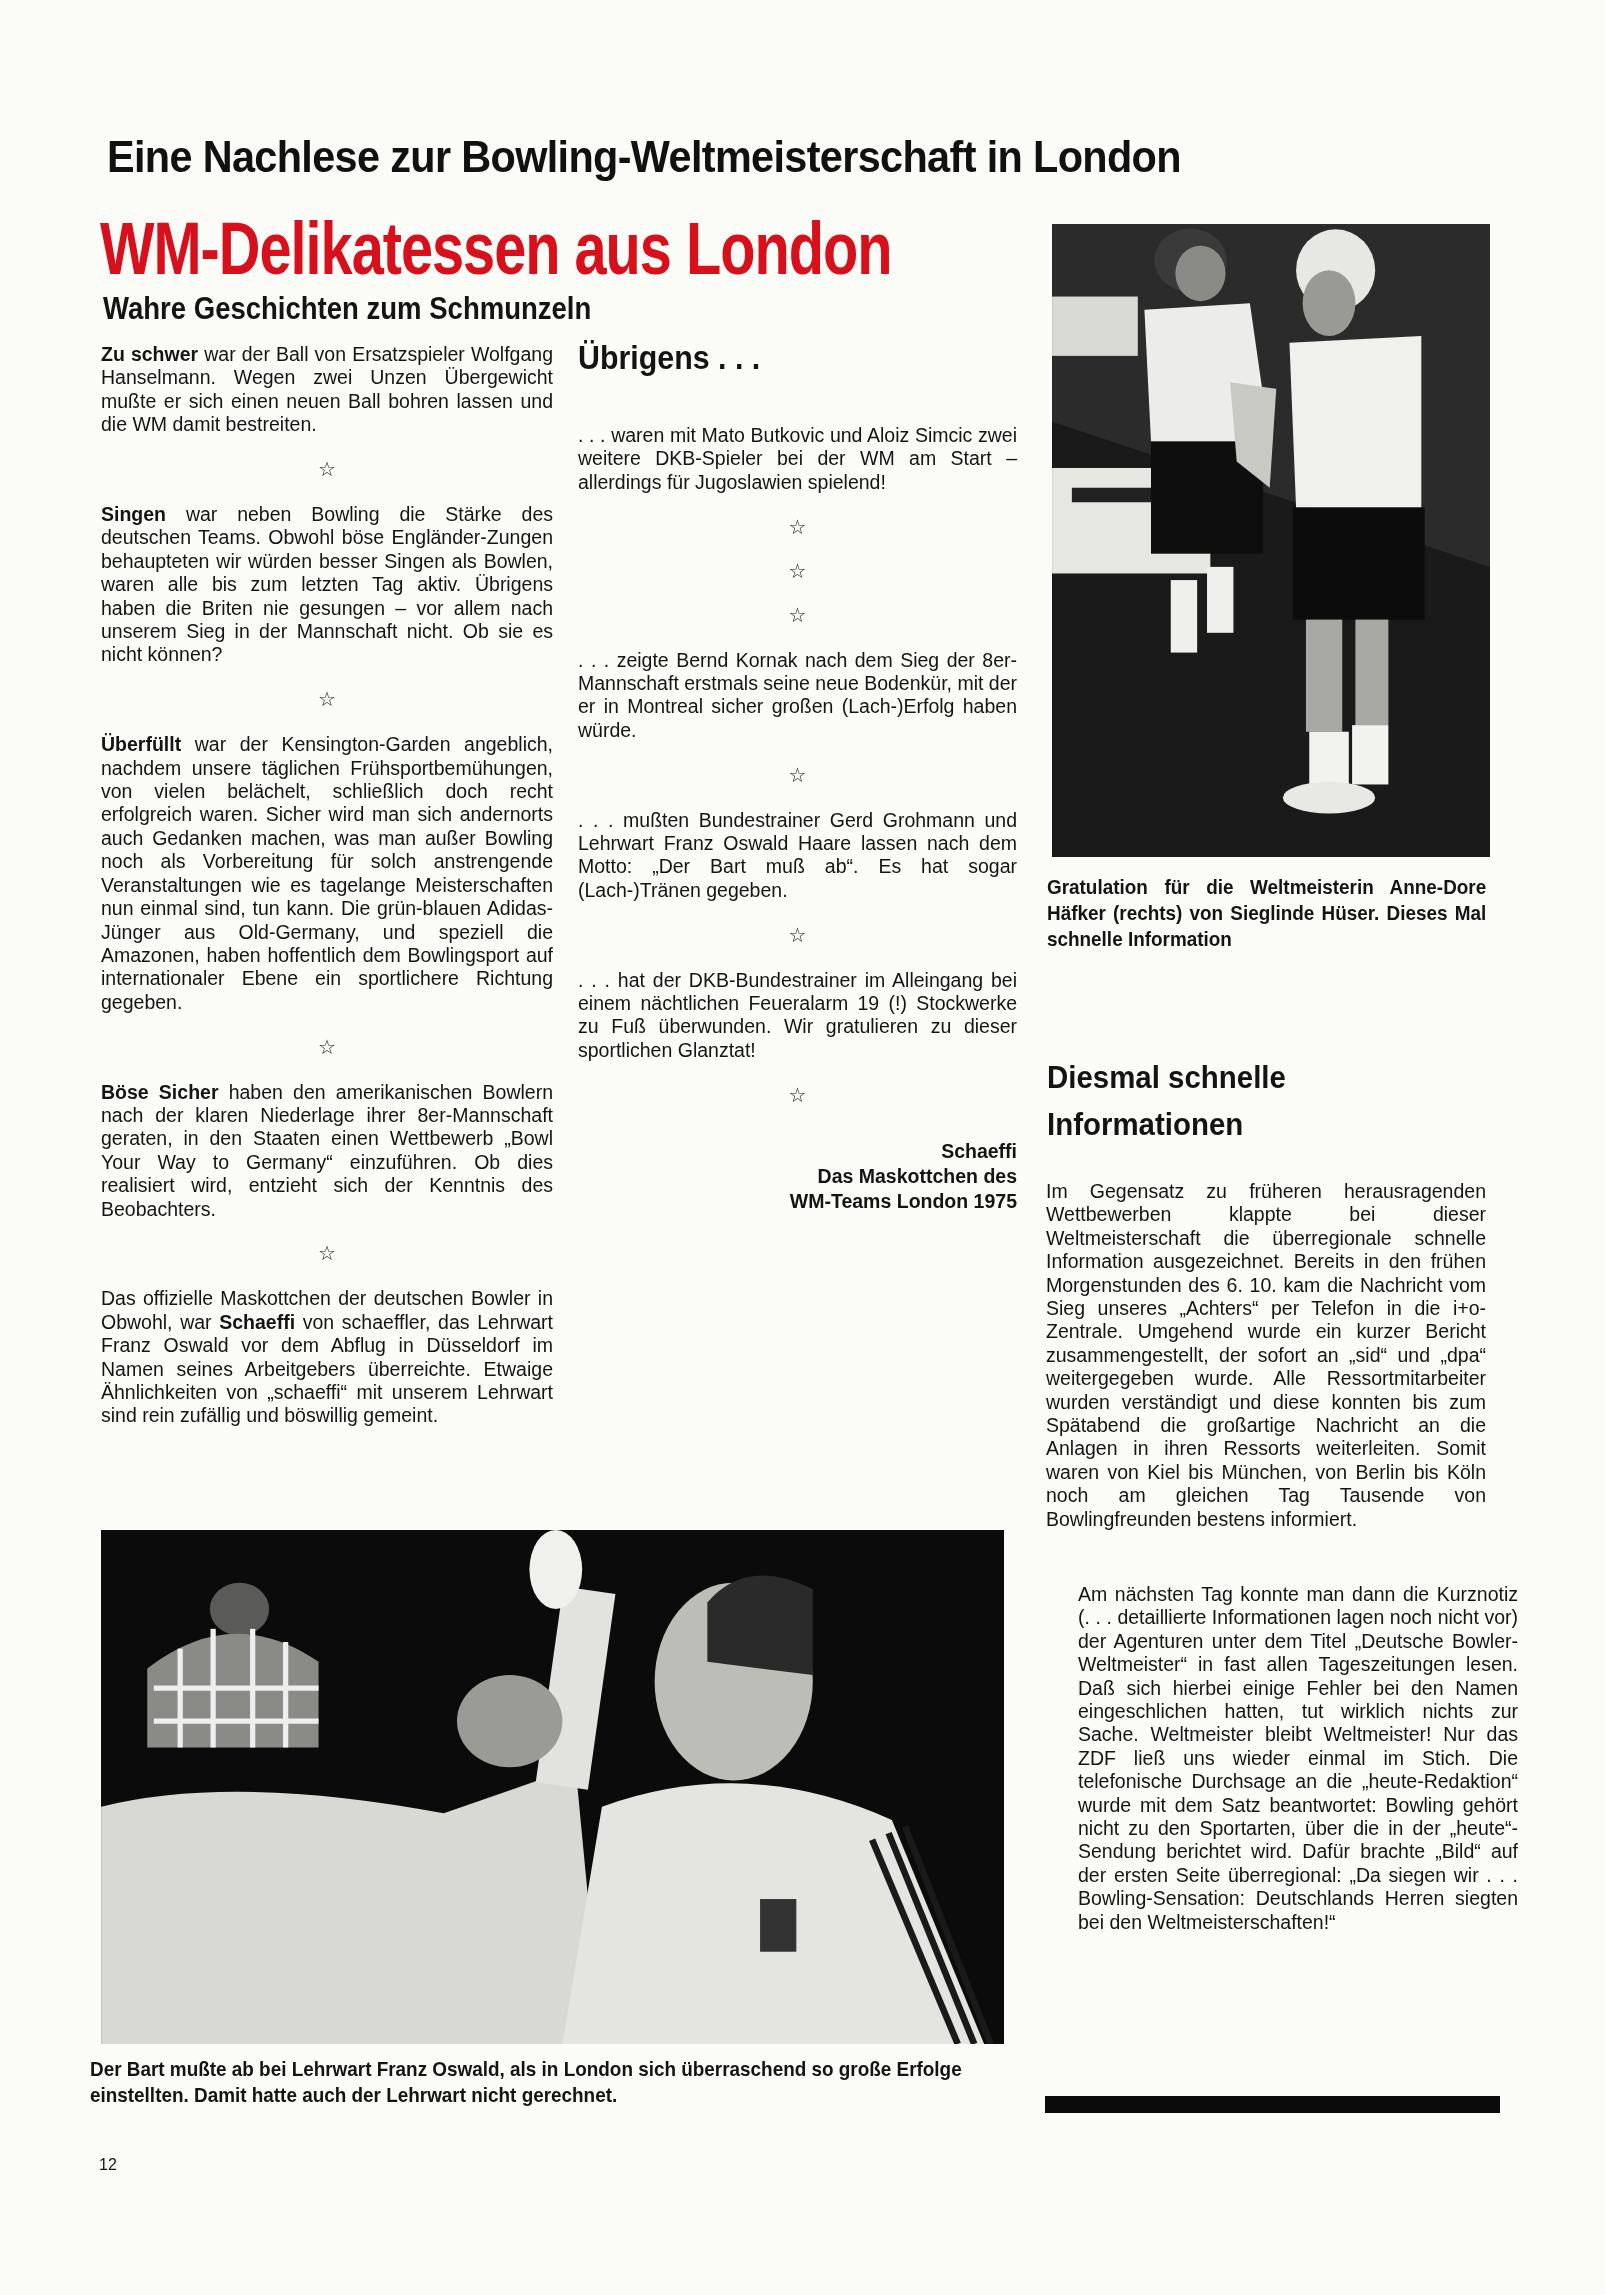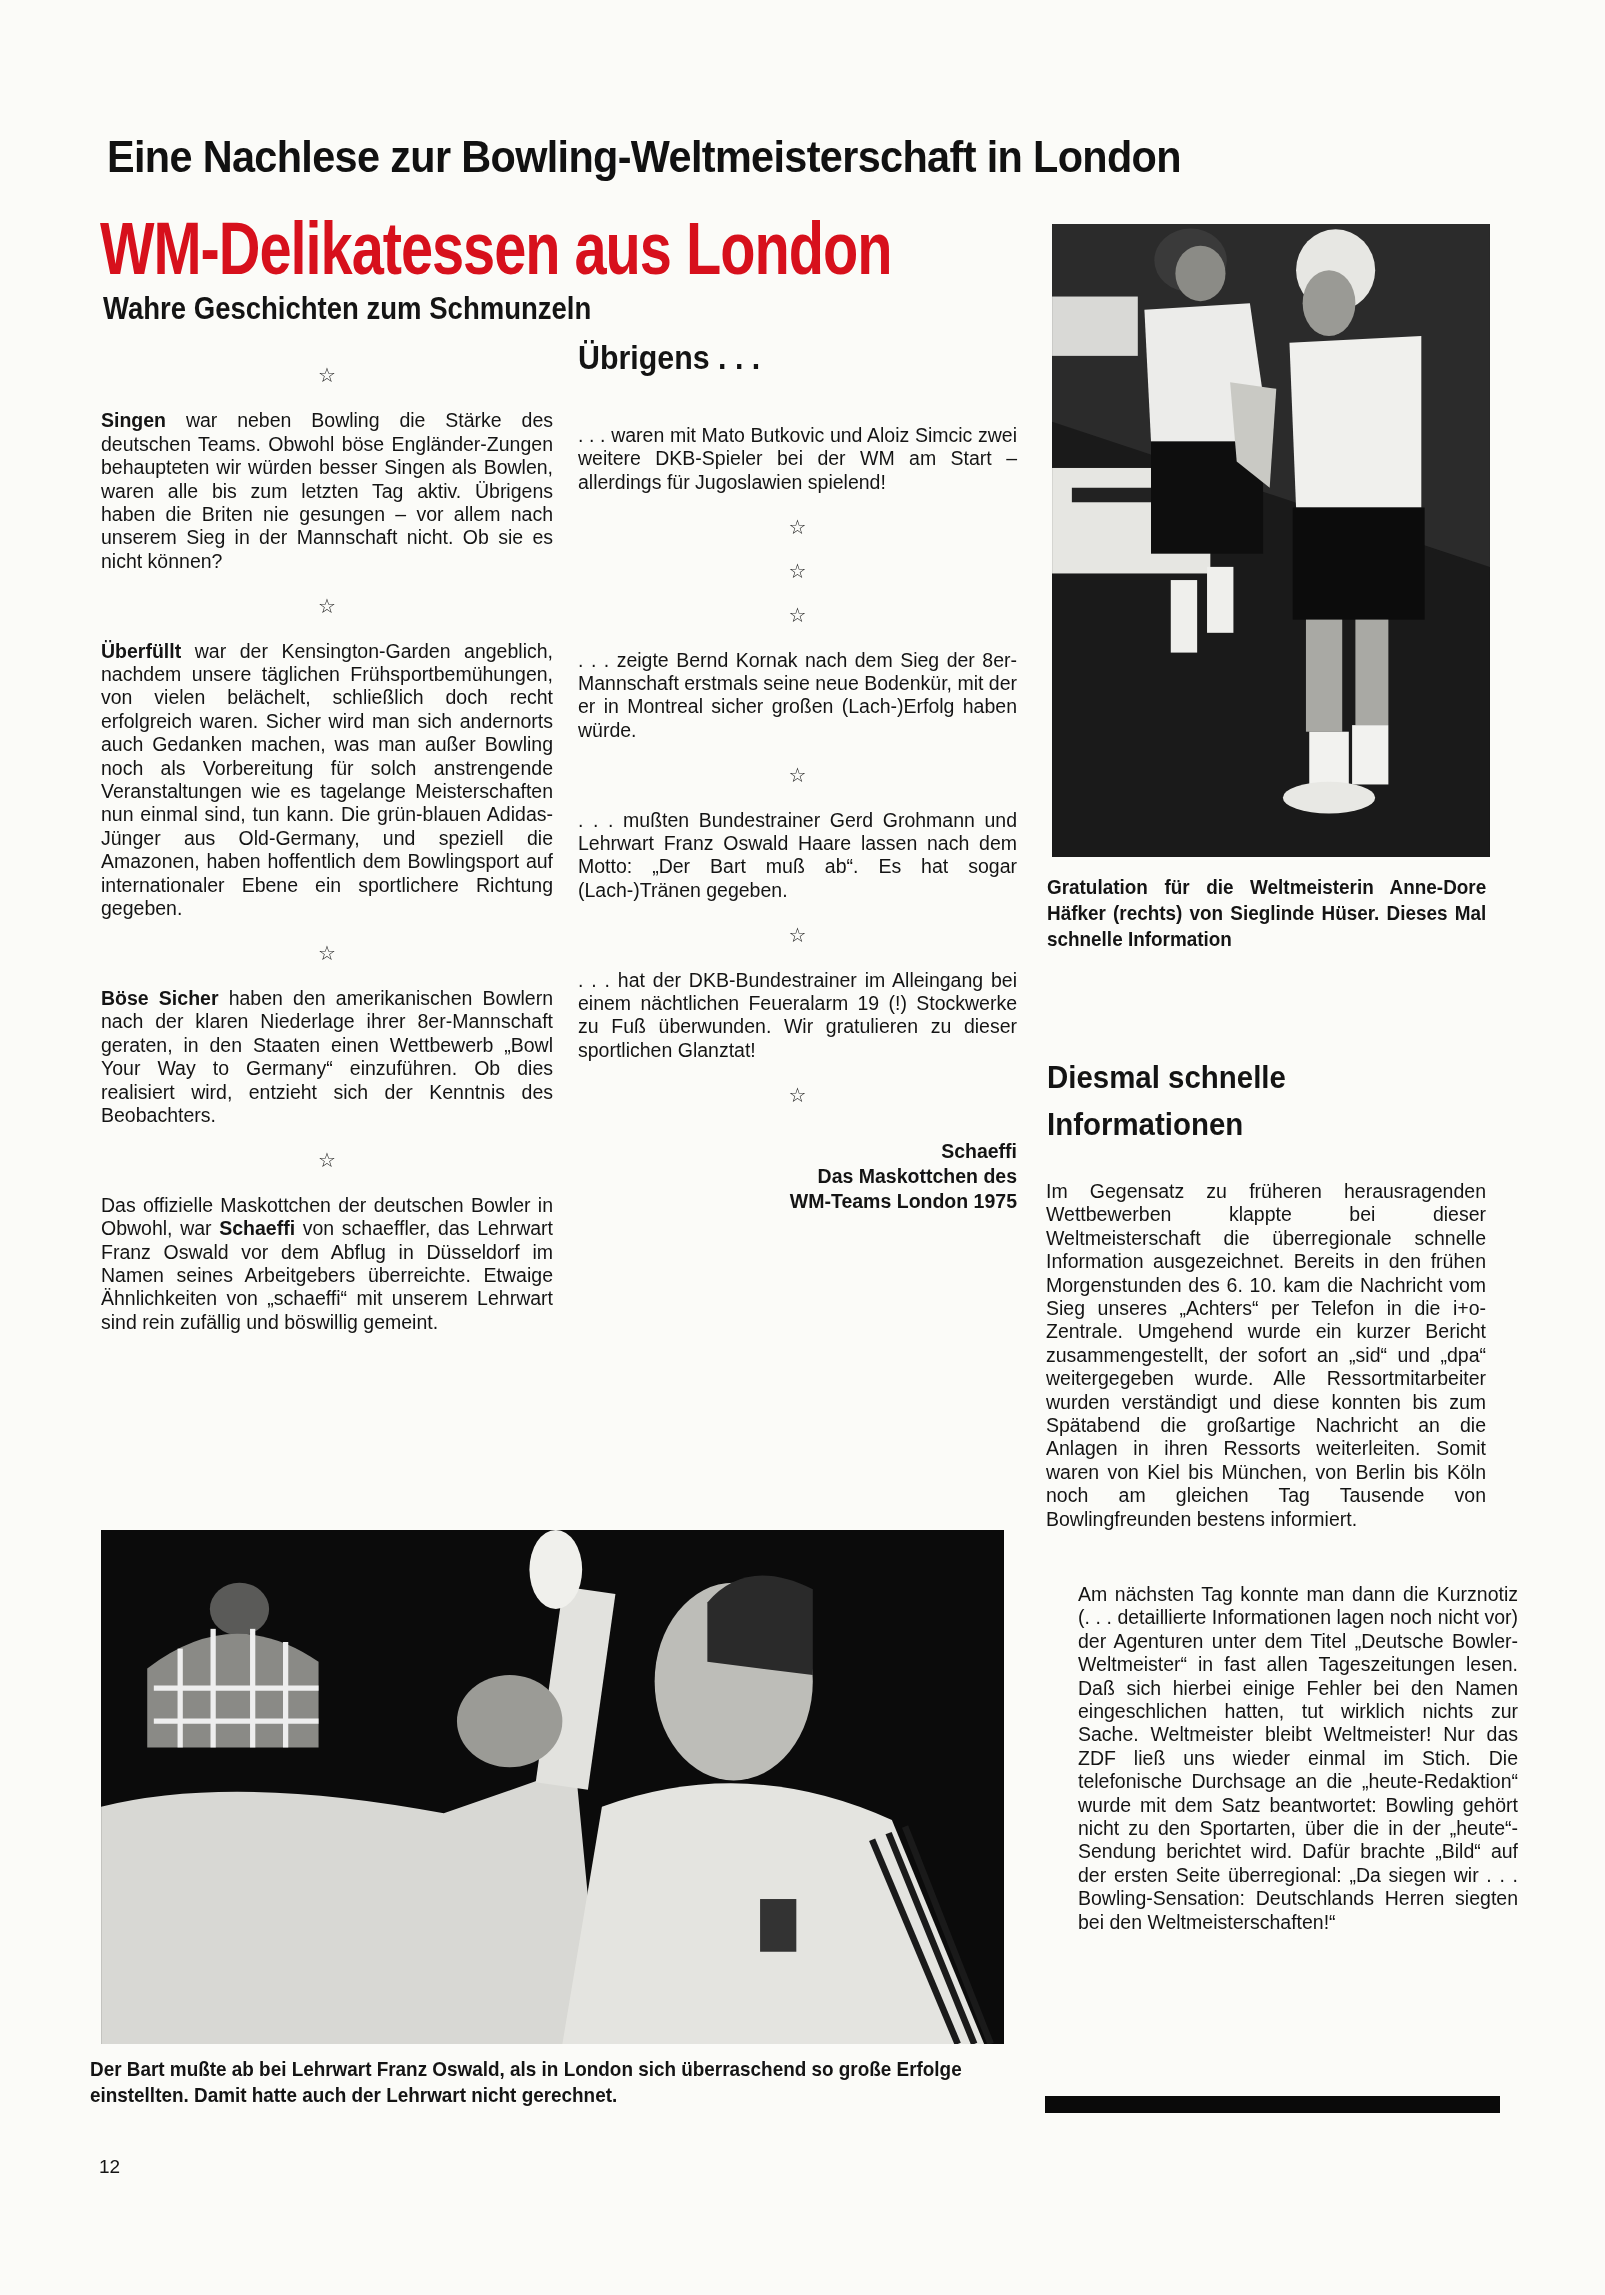--- a/index.html
+++ b/index.html
@@ -39,30 +39,31 @@
   .caption {
     font-weight: 700; font-size: 21px; line-height: 26px;
     transform: scaleX(0.9); transform-origin: left top;
   }
   .cap-right { left: 1047px; top: 874px; width: 488px; text-align: justify; }
   .cap-bottom { left: 90px; top: 2056px; width: 1055px; }
   .section-title { left: 1047px; top: 1054px; font-size: 32px; font-weight: 700; line-height: 47px; transform: scaleX(0.92); transform-origin: left top; }
   .col3-body { left: 1046px; top: 1180px; width: 440px; }
   .col3-body2 { left: 1046px; top: 1583px; width: 440px; margin-left: 32px; }
   .rule { left: 1045px; top: 2096px; width: 455px; height: 17px; background: #0a0a0a; }
-  .pagenum { left: 99px; top: 2156px; font-size: 19px; }
+  .pagenum { left: 99px; top: 2156px; font-size: 16px; }
 </style>
 </head>
 <body>
 
 <div class="abs kicker">Eine Nachlese zur Bowling-Weltmeisterschaft in London</div>
 <div class="abs headline">WM-Delikatessen aus London</div>
 <div class="abs subhead">Wahre Geschichten zum Schmunzeln</div>
 
 <div class="abs col col1">
+  <p><b>Zu schwer</b><span> war der Ball von Ersatzspieler Wolfgang Hanselmann. Wegen zwei Unzen Übergewicht mußte er sich einen neuen Ball bohren lassen und die WM damit bestreiten.</span></p>
   <div class="star">☆</div>
   <p><b>Singen</b><span> war neben Bowling die Stärke des deutschen Teams. Obwohl böse Engländer-Zungen behaupteten wir würden besser Singen als Bowlen, waren alle bis zum letzten Tag aktiv. Übrigens haben die Briten nie gesungen – vor allem nach unserem Sieg in der Mannschaft nicht. Ob sie es nicht können?</span></p>
   <div class="star">☆</div>
   <p><b>Überfüllt</b><span> war der Kensington-Garden angeblich, nachdem unsere täglichen Frühsportbemühungen, von vielen belächelt, schließlich doch recht erfolgreich waren. Sicher wird man sich andernorts auch Gedanken machen, was man außer Bowling noch als Vorbereitung für solch anstrengende Veranstaltungen wie es tagelange Meisterschaften nun einmal sind, tun kann. Die grün-blauen Adidas-Jünger aus Old-Germany, und speziell die Amazonen, haben hoffentlich dem Bowlingsport auf internationaler Ebene ein sportlichere Richtung gegeben.</span></p>
   <div class="star">☆</div>
   <p><b>Böse Sicher</b><span> haben den amerikanischen Bowlern nach der klaren Niederlage ihrer 8er-Mannschaft geraten, in den Staaten einen Wettbewerb „Bowl Your Way to Germany“ einzuführen. Ob dies realisiert wird, entzieht sich der Kenntnis des Beobachters.</span></p>
   <div class="star">☆</div>
   <p><span>Das offizielle Maskottchen der deutschen Bowler in Obwohl, war </span><b>Schaeffi</b><span> von schaeffler, das Lehrwart Franz Oswald vor dem Abflug in Düsseldorf im Namen seines Arbeitgebers überreichte. Etwaige Ähnlichkeiten von „schaeffi“ mit unserem Lehrwart sind rein zufällig und böswillig gemeint.</span></p>
 </div>
 

